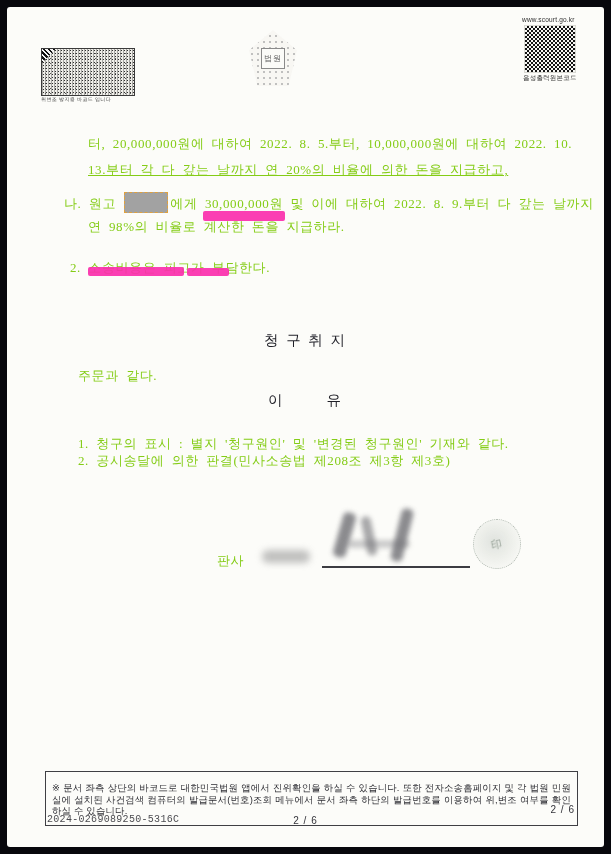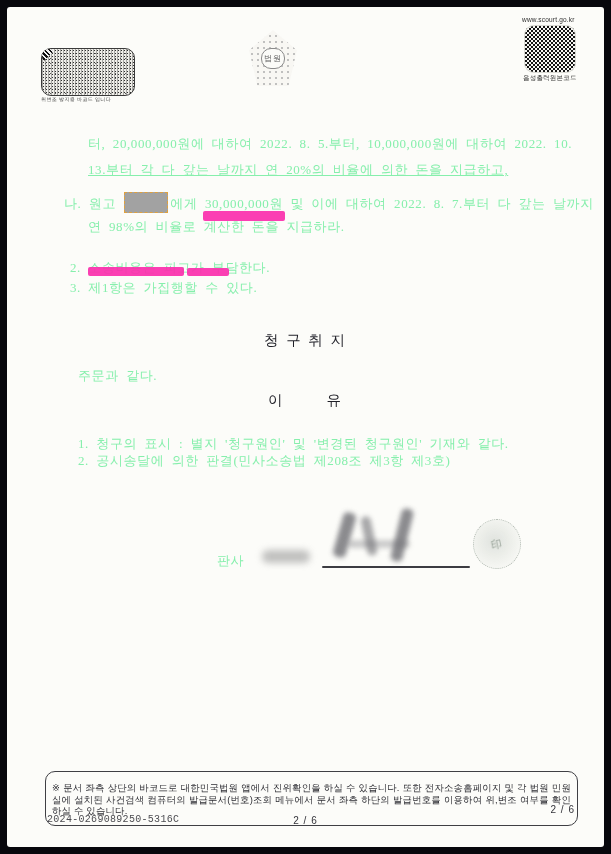--- a/index.html
+++ b/index.html
@@ -1,20 +1,20 @@
 <!DOCTYPE html>
 <html><head>
 <meta charset="utf-8">
 <style>
   html,body{margin:0;padding:0;background:#000;}
   #screen{position:relative;width:611px;height:854px;background:#07070c;overflow:hidden;
           font-family:"Liberation Serif","DejaVu Serif",serif;}
   .paper{position:absolute;left:7px;top:7px;width:597px;height:840px;background:#fcfcf9;border-radius:3px;}
-  .abs{position:absolute;border-radius:10px;}
-  .bodyline{font-size:13px;color:#86efac;letter-spacing:0.6px;word-spacing:3.5px;white-space:nowrap;}
+  .abs{position:absolute;}
+  .bodyline{font-size:13px;color:#84cc16;letter-spacing:0.6px;word-spacing:3.5px;white-space:nowrap;}
   .heading{font-size:14.5px;color:#1f1f27;letter-spacing:2px;white-space:nowrap;}
   
   .bigbarcode{width:92px;height:46px;border:1px solid #3a3a3a;background-color:#efeee9;
     background-image:radial-gradient(#2e2e2e 22%,transparent 23%),radial-gradient(#5a5a5a 20%,transparent 21%),
       repeating-linear-gradient(90deg,rgba(30,30,30,.35) 0 1px,transparent 1px 3px);
     background-size:3px 3px,5px 5px,auto;background-position:0 0,1px 2px,0 0;filter:blur(.4px);}
   .hatch-corner{width:14px;height:14px;background:repeating-linear-gradient(45deg,#111 0 1.5px,#f5f5f5 1.5px 3.5px);
     clip-path:polygon(0 0,100% 0,0 100%);}
   .tinycaption{font-size:5px;color:#3c3c3c;letter-spacing:.4px;filter:blur(.3px);white-space:nowrap;
     font-family:"Liberation Sans","DejaVu Sans",sans-serif;}
@@ -73,29 +73,28 @@
 
   <div class="abs qrlabel" style="left:522px;top:16px;">www.scourt.go.kr</div>
   <div class="abs qr" style="left:524px;top:25px;"></div>
   <div class="abs qrlabel" style="left:523px;top:74px;">음성출력원본코드</div>
 
   <div class="abs bodyline" style="left:88px;top:135px;">터, 20,000,000원에 대하여 2022. 8. 5.부터, 10,000,000원에 대하여 2022. 10.</div>
   <div class="abs bodyline" style="left:88px;top:161px;text-decoration:underline;">13.부터 각 다 갚는 날까지 연 20%의 비율에 의한 돈을 지급하고,</div>
 
   <div class="abs bodyline" style="left:64px;top:192px;">
     <span>나. 원고</span>
-    <span class="redact"></span><span>에게 </span><span class="hl">30,000,000원</span><span> 및 이에 대하여 2022. 8. 7.부터 다 갚는 날까지</span>
+    <span class="redact"></span><span>에게 </span><span class="hl">30,000,000원</span><span> 및 이에 대하여 2022. 8. 9.부터 다 갚는 날까지</span>
   </div>
   <div class="abs bodyline" style="left:88px;top:218px;">연 98%의 비율로 계산한 돈을 지급하라.</div>
 
   <div class="abs bodyline" style="left:70px;top:259px;text-align:center;">2. 소송비용은 피고가 부담한다.</div>
   <div class="abs pinkbar" style="left:88px;top:267px;width:96px;height:9px;"></div>
   <div class="abs pinkbar" style="left:187px;top:268px;width:42px;height:8px;"></div>
 
-  <div class="abs bodyline" style="left:70px;top:279px;">3. 제1항은 가집행할 수 있다.</div>
 
   <div class="abs heading" style="left:0;width:611px;top:331px;text-align:center;">청 구 취 지</div>
   <div class="abs bodyline" style="left:78px;top:367px;">주문과 같다.</div>
 
   <div class="abs heading" style="left:0;width:611px;top:391px;text-align:center;">
     <span>이</span><span style="display:inline-block;width:42px;"></span><span>유</span>
   </div>
   <div class="abs bodyline" style="left:78px;top:424px;margin-top:11px;">1. 청구의 표시 :  별지 '청구원인' 및 '변경된 청구원인' 기재와 같다.</div>
   <div class="abs bodyline" style="left:78px;top:452px;">2. 공시송달에 의한 판결(민사소송법 제208조 제3항 제3호)</div>
 

